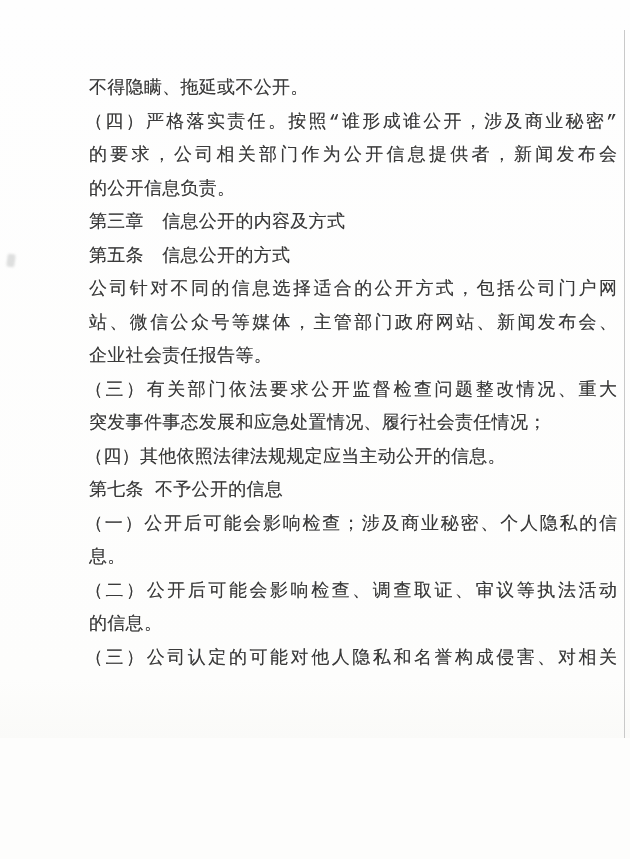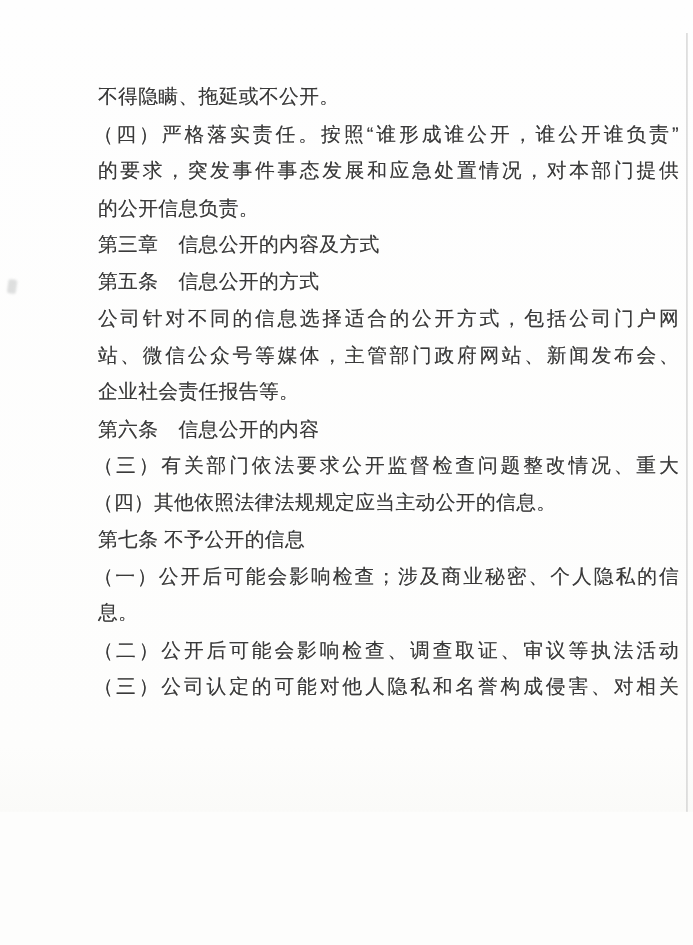--- a/index.html
+++ b/index.html
@@ -8,21 +8,21 @@
     width: 630px;
     height: 859px;
     overflow: hidden;
     background: #fdfdfc;
   }
   .page {
     position: relative;
     width: 630px;
     height: 738px;
     background: linear-gradient(180deg, #fefefe 0%, #fdfdfc 92%, #fafaf8 100%);
-    font-family: Liberation Sans, sans-serif;
+    font-family: Liberation Mono, monospace;
   }
   
   .edge-line {
     position: absolute;
     top: 30px;
     bottom: 0;
     right: 5px;
     width: 1px;
     background: #c9c9c9;
   }
@@ -66,31 +66,32 @@
   }
 </style>
 </head>
 <body>
 
 <div class="page" style="color: rgb(58, 58, 58);">
   <div class="smudge"></div>
   <div class="text-column" style="color: rgb(58, 58, 58);">
 
   <div class="line">不得隐瞒、拖延或不公开。</div>
-      <div class="line justified paren">（四）严格落实责任。按照“谁形成谁公开，谁公开谁负责”</div>
-      <div class="line justified">的要求，突发事件事态发展和应急处置情况，对本部门提供</div>
+      <div class="line justified paren">（四）严格落实责任。按照“谁形成谁公开，涉及商业秘密”</div>
+      <div class="line justified">的要求，公司相关部门作为公开信息提供者，新闻发布会</div>
       <div class="line">的公开信息负责。</div>
       <div class="line">第三章　信息公开的内容及方式</div>
       <div class="line">第五条　信息公开的方式</div>
       <div class="line justified">公司针对不同的信息选择适合的公开方式，包括公司门户网</div>
       <div class="line justified">站、微信公众号等媒体，主管部门政府网站、新闻发布会、</div>
       <div class="line">企业社会责任报告等。</div>
-      <div class="line">第六条　信息公开的内容</div>
       <div class="line justified paren">（三）有关部门依法要求公开监督检查问题整改情况、重大</div>
+      <div class="line">突发事件事态发展和应急处置情况、履行社会责任情况；</div>
       <div class="line paren">（四）其他依照法律法规规定应当主动公开的信息。</div>
       <div class="line">第七条 不予公开的信息</div>
       <div class="line justified paren">（一）公开后可能会影响检查；涉及商业秘密、个人隐私的信</div>
       <div class="line">息。</div>
       <div class="line justified paren">（二）公开后可能会影响检查、调查取证、审议等执法活动</div>
+      <div class="line">的信息。</div>
       <div class="line justified paren">（三）公司认定的可能对他人隐私和名誉构成侵害、对相关</div>
     </div>
   <div class="edge-line" style="background: rgb(201, 201, 201);"></div>
 </div>
 
 </body></html>

